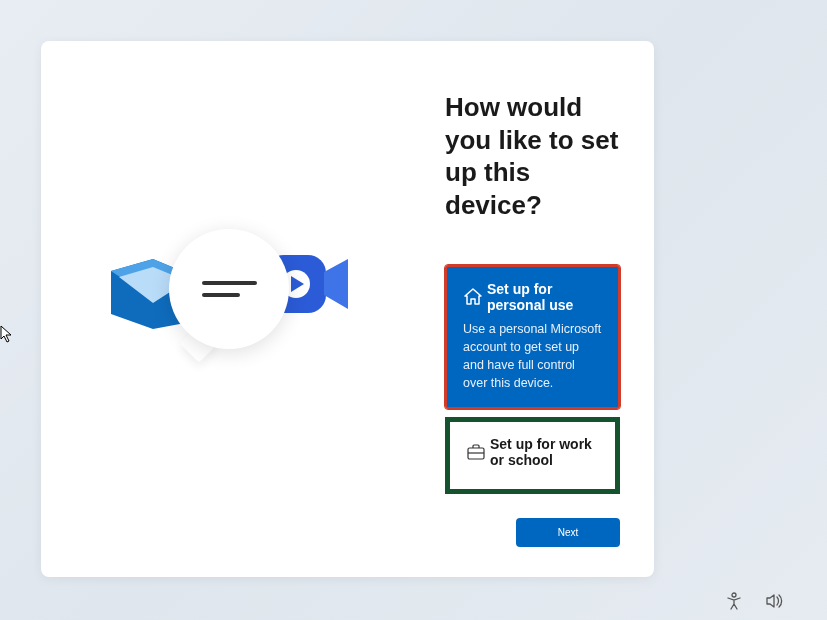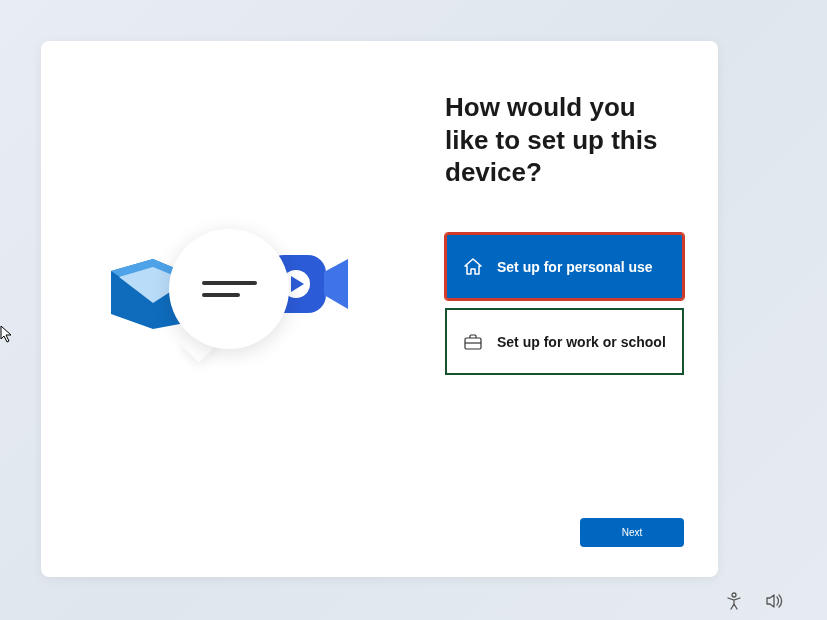--- a/index.html
+++ b/index.html
@@ -12,21 +12,21 @@
       height: 620px;
       background: linear-gradient(135deg, #e8edf3 0%, #dfe6ed 50%, #e5ebf1 100%);
       font-family: "Segoe UI", -apple-system, BlinkMacSystemFont, sans-serif;
       position: relative;
       overflow: hidden;
     }
     .setup-card {
       position: absolute;
       left: 41px;
       top: 41px;
-      width: 677px;
+      width: 613px;
       height: 536px;
       background: #ffffff;
       border-radius: 8px;
       box-shadow: 0 2px 12px rgba(0,0,0,0.06);
       display: flex;
     }
     .illustration-pane {
       width: 400px;
       height: 100%;
       display: flex;
@@ -97,38 +97,37 @@
       position: relative;
     }
     .heading {
       font-size: 26px;
       font-weight: 600;
       color: #1a1a1a;
       line-height: 1.25;
       margin-bottom: 44px;
     }
     .option {
-      border: 2px solid #14532d;
+      border: 5px solid #14532d;
       border-radius: 0;
       padding: 14px 16px;
       margin-bottom: 8px;
       cursor: pointer;
     }
     .option.selected {
       background: #0067c0;
       border: 2px solid #d13c2a;
       outline: 1px solid #d13c2a;
       border-radius: 3px;
     }
     .option-header {
       display: flex;
       align-items: center;
-      gap: 14px;
+      gap: 4px;
       margin-bottom: 7px;
-      margin-top: 8px;
     }
     .option-icon {
       width: 20px;
       height: 20px;
       flex-shrink: 0;
       display: flex;
       align-items: center;
       justify-content: center;
     }
     .option-title {
@@ -215,20 +214,21 @@
 
     <div class="option selected">
       <div class="option-header">
         <span class="option-icon">
           <svg viewBox="0 0 20 20" width="20" height="20">
             <path d="M10 2 L2 9 L4 9 L4 17 L8 17 L8 12 L12 12 L12 17 L16 17 L16 9 L18 9 Z" fill="none" stroke="#ffffff" stroke-width="1.5" stroke-linejoin="round"></path>
           </svg>
         </span>
         <span class="option-title">Set up for personal use</span>
       </div>
+      <div class="option-desc">Use a personal Microsoft account to get set up and have full control over this device.</div>
     </div>
 
     <div class="option">
       <div class="option-header">
         <span class="option-icon">
           <svg viewBox="0 0 20 20" width="20" height="20">
             <rect x="2" y="6" width="16" height="11" rx="1.5" fill="none" stroke="#333" stroke-width="1.2"></rect>
             <path d="M7 6 L7 4 C7 3.2 7.5 3 8 3 L12 3 C12.5 3 13 3.2 13 4 L13 6" fill="none" stroke="#333" stroke-width="1.2"></path>
             <line x1="2" y1="11" x2="18" y2="11" stroke="#333" stroke-width="1.2"></line>
           </svg>

